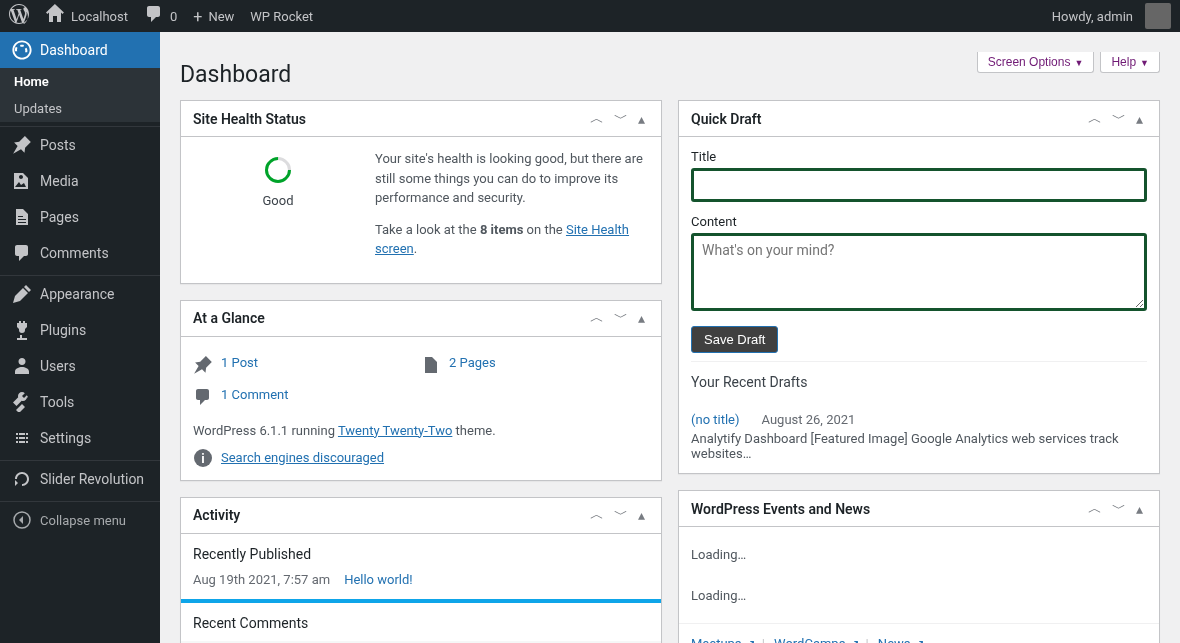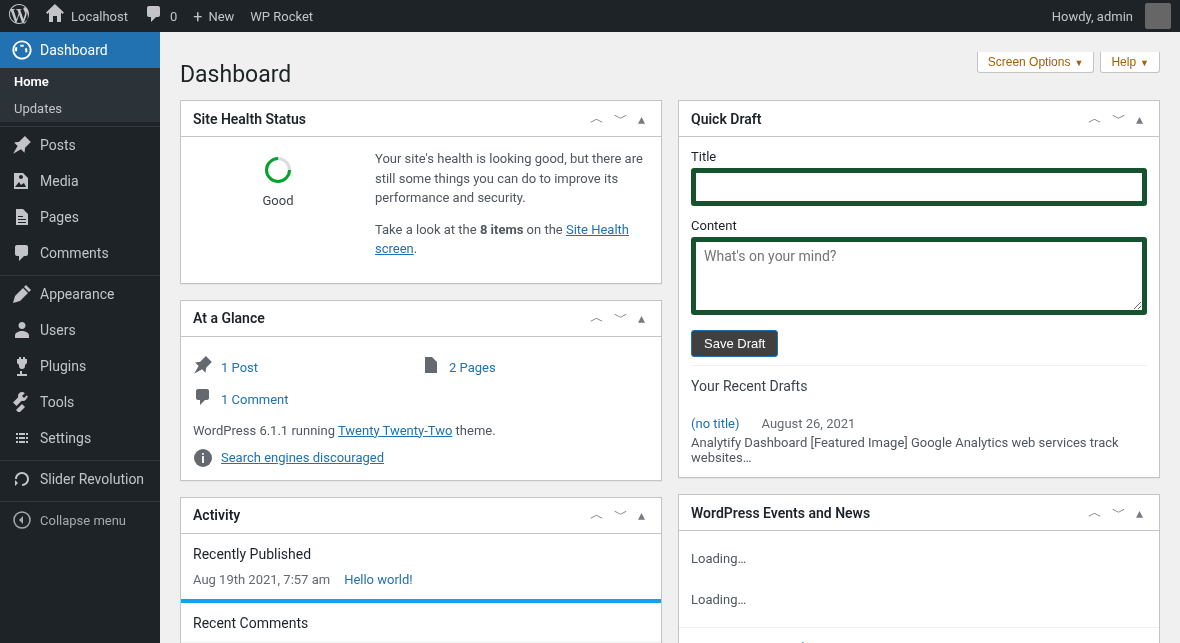--- a/index.html
+++ b/index.html
@@ -16,51 +16,51 @@
 #adminmenu .submenu .sub{padding:6px 12px 6px 14px;color:#c3c4c7;cursor:pointer;font-size:13px}
 #adminmenu .submenu .sub.current{color:#fff;font-weight:600}
 #adminmenu .sep{height:5px;border-bottom:1px solid #32373c;margin:0}
 #adminmenu .collapse{color:#a7aaad;padding:8px 12px;cursor:pointer;font-size:13px;display:flex;align-items:center;gap:8px}
 .dashicon{width:20px;height:20px;display:inline-block;flex-shrink:0}
 #wpcontent{margin-left:160px;padding:0}
 #wpbody{padding:10px 20px}
 .header-row{display:flex;justify-content:space-between;align-items:flex-start;padding-top:10px}
 h1{font-size:23px;font-weight:400;color:#1d2327;padding:9px 0 4px}
 .screen-meta{display:flex;gap:6px}
-.screen-btn{background:#fff;border:1px solid #c3c4c7;border-top:none;padding:3px 10px;font-size:12px;cursor:pointer;border-radius:0 0 3px 3px;color:#a16207}
+.screen-btn{background:#fff;border:1px solid #c3c4c7;border-top:none;padding:3px 10px;font-size:12px;cursor:pointer;border-radius:0 0 3px 3px;color:#701a75}
 .tri{font-size:9px;margin-left:4px}
 #dashboard-widgets{display:flex;gap:16px;margin-top:8px}
 .col{flex:1;display:flex;flex-direction:column;gap:16px}
 .postbox{background:#fff;border:1px solid #c3c4c7;box-shadow:0 1px 1px rgba(0,0,0,.04)}
 .postbox-header{display:flex;justify-content:space-between;align-items:center;border-bottom:1px solid #c3c4c7;padding:0 12px;height:36px}
 .postbox-header h2{font-size:14px;font-weight:600;color:#1d2327}
 .handle-actions{display:flex;gap:2px}
 .handle-btn{background:none;border:none;color:#787c82;cursor:pointer;padding:4px;font-size:14px}
 .inside{padding:12px}
 .health{display:flex;gap:12px;align-items:flex-start}
 .health .gauge{width:170px;text-align:center;padding:8px}
 .health .gauge .circle{width:26px;height:26px;border:3px solid #00a32a;border-top-color:#dcdcde;border-radius:50%;margin:0 auto 10px;transform:rotate(45deg)}
 .health .msg{flex:1;font-size:13px;color:#50575e;line-height:1.5}
 .health .msg p{margin-bottom:12px}
 .health .msg a{color:#2271b1;text-decoration:underline}
 .glance-items{display:flex;flex-wrap:wrap}
-.glance-items .gi{width:50%;padding:6px 0;display:flex;align-items:flex-end;gap:8px}
+.glance-items .gi{width:50%;padding:6px 0;display:flex;align-items:flex-start;gap:8px}
 .glance-items .gi a{color:#2271b1;text-decoration:none}
 .glance-ver{padding:10px 0 0;color:#50575e}
 .glance-ver a{color:#2271b1;text-decoration:underline}
 .glance-warn{padding:10px 0 0;display:flex;align-items:center;gap:8px}
 .glance-warn a{color:#2271b1;}
 .activity-block{border-bottom:4px solid #0ea5e9;padding:12px}
 .activity-block h3{font-size:14px;font-weight:400;color:#1d2327;margin-bottom:10px}
 .activity-block .row{display:flex;gap:14px;color:#646970;font-size:13px}
 .activity-block .row a{color:#2271b1;text-decoration:none}
 .comment-block{background:#f6f7f7;padding:12px;display:flex;gap:12px}
 .form-row{margin-bottom:12px}
 .form-row label{display:block;margin-bottom:4px;font-size:13px;color:#1d2327}
-.form-row input,.form-row textarea{width:100%;border:5px solid #14532d;border-radius:3px;padding:6px 8px;font-size:14px;font-family:inherit}
+.form-row input,.form-row textarea{width:100%;border:3px solid #14532d;border-radius:3px;padding:6px 8px;font-size:14px;font-family:inherit}
 .form-row textarea{height:78px;resize:vertical}
 .button-primary{background:#404040;border:1px solid #2271b1;color:#fff;padding:5px 12px;border-radius:3px;font-size:13px;cursor:pointer}
 .drafts{border-top:1px solid #f0f0f1;padding-top:12px;margin-top:8px}
 .drafts h3{font-size:14px;font-weight:400;margin-bottom:22px}
 .drafts .draft a{color:#2271b1;text-decoration:none}
 .drafts .draft .date{color:#646970;margin-left:22px}
 .drafts .excerpt{font-size:13px;color:#50575e;margin-top:4px}
 .events-links{border-top:1px solid #f0f0f1;padding:12px;font-size:13px}
 .events-links a{color:#2271b1;text-decoration:none;margin-right:4px}
 .events-links .ext{font-size:12px;color:#2271b1}
@@ -150,29 +150,29 @@
   </div>
   <div class="sep"></div>
   <div class="menu-item">
     <svg class="dashicon" viewBox="0 0 20 20" fill="currentColor">
         <path d="M14 1l-2 2 5 5 2-2-5-5zM3 12l-2 7 7-2 8-8-5-5-8 8z"></path>
       </svg>
     <span>Appearance</span>
   </div>
   <div class="menu-item">
     <svg class="dashicon" viewBox="0 0 20 20" fill="currentColor">
+        <path d="M13 3V1h-2v2H9V1H7v2H5v4l2 2v1c0 2 1 3 3 3s3-1 3-3V9l2-2V3h-2zm-3 15v-3h-2v3H5v2h10v-2h-2z"></path>
+      </svg>
+    <span>Plugins</span>
+  </div>
+  <div class="menu-item">
+    <svg class="dashicon" viewBox="0 0 20 20" fill="currentColor">
         <path d="M10 9c2 0 3.5-1.5 3.5-3.5S12 2 10 2 6.5 3.5 6.5 5.5 8 9 10 9zm0 2c-3 0-7 1.5-7 4.5V18h14v-2.5c0-3-4-4.5-7-4.5z"></path>
       </svg>
     <span>Users</span>
-  </div>
-  <div class="menu-item">
-    <svg class="dashicon" viewBox="0 0 20 20" fill="currentColor">
-        <path d="M13 3V1h-2v2H9V1H7v2H5v4l2 2v1c0 2 1 3 3 3s3-1 3-3V9l2-2V3h-2zm-3 15v-3h-2v3H5v2h10v-2h-2z"></path>
-      </svg>
-    <span>Plugins</span>
   </div>
   <div class="menu-item">
     <svg class="dashicon" viewBox="0 0 20 20" fill="currentColor">
         <path d="M16 6c0-1.1-.4-2.1-1.2-2.8L12 6l-2-2 2.8-2.8C12.1.4 11.1 0 10 0 7.8 0 6 1.8 6 4c0 .5.1.9.2 1.3L1 10.5 4.5 14l5.2-5.2c.4.1.8.2 1.3.2 2.2 0 4-1.8 4-4zm-3 9l-3-3-6 6 3 3 6-6z"></path>
       </svg>
     <span>Tools</span>
   </div>
   <div class="menu-item">
     <svg class="dashicon" viewBox="0 0 20 20" fill="currentColor">
         <path d="M7 5h6v2H7V5zm0 4h6v2H7V9zm0 4h6v2H7v-2zM4 5h2v2H4V5zm0 4h2v2H4V9zm0 4h2v2H4v-2zm10-8h2v2h-2V5zm0 4h2v2h-2V9zm0 4h2v2h-2v-2z"></path>

